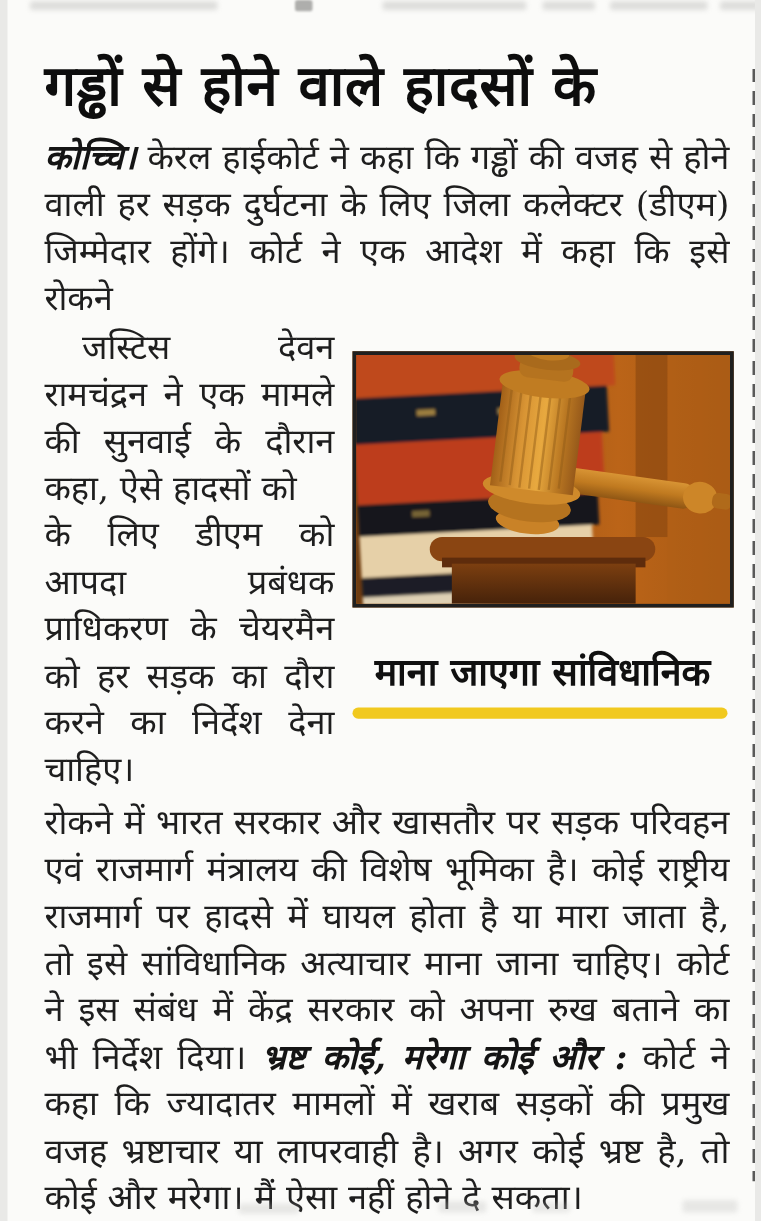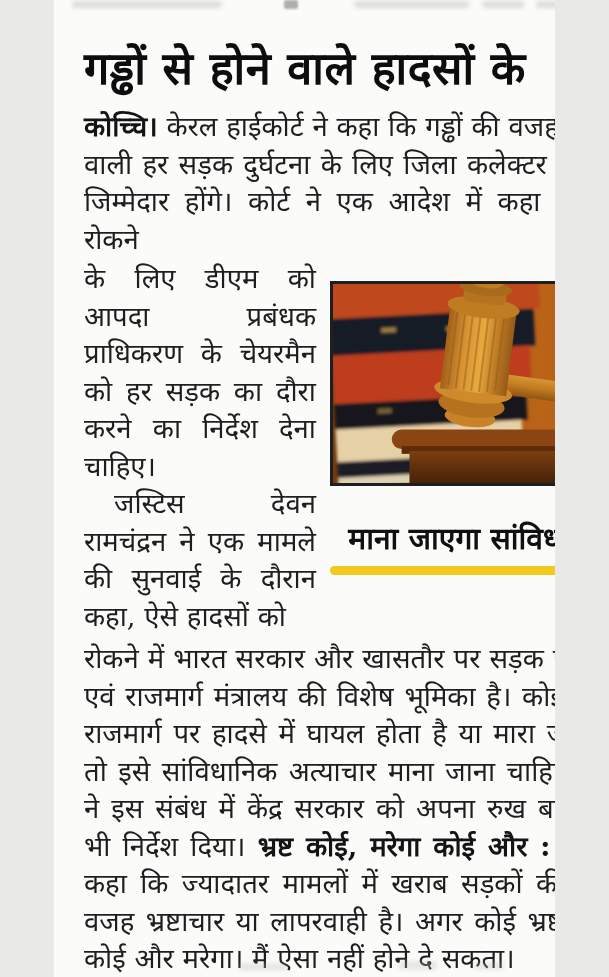--- a/index.html
+++ b/index.html
@@ -1,21 +1,21 @@
 <!DOCTYPE html>
 <html><head>
 <meta charset="utf-8">
 <style>
   * { margin: 0; padding: 0; box-sizing: border-box; }
   html, body { background: #e9e9e7; }
   body { font-family: "DejaVu Serif", "Liberation Serif", serif; }
 
   .page {
     position: relative;
-    width: 501px;
+    width: 598px;
     height: 977px;
     margin: 0 auto;
     background: #fbfbf9;
     overflow: hidden;
     color: #1c1c1c;
   }
 
   
   .top-remnants { position: absolute; top: 0; left: 0; width: 100%; height: 12px; }
   .smudge {
@@ -54,21 +54,21 @@
   }
   h1.headline span { display: block; }
 
   .bodytext {
     font-size: 27.5px;
     line-height: 37.5px;
     text-align: justify;
     color: #1e1e1e;
   }
   .intro { margin-top: 11px; }
-  b.dateline, b.subhead, b.agency { font-weight: bold; color: #141414; }
+  b.dateline, b.subhead, b.agency { font-weight: bold; color: #141414; font-style: italic; }
 
   .two-col {
     display: flex;
     gap: 14px;
     margin-top: 2px;
   }
   .left-col { width: 232px; flex: none; }
   .left-col .para2 { text-indent: 30px; }
 
   .right-col { flex: 1; }
@@ -125,22 +125,22 @@
     <h1 class="headline">
       <span>गड्ढों से होने वाले हादसों के</span>
     </h1>
 
     <p class="bodytext intro"><b class="dateline">कोच्चि।</b>
       <span>केरल हाईकोर्ट ने कहा कि गड्ढों की वजह से होने वाली हर सड़क दुर्घटना के लिए जिला कलेक्टर (डीएम) जिम्मेदार होंगे। कोर्ट ने एक आदेश में कहा कि इसे रोकने</span></p>
 
     <div class="two-col">
 
       <div class="left-col">
+        <p class="bodytext para2">जस्टिस देवन रामचंद्रन ने एक मामले की सुनवाई के दौरान कहा, ऐसे हादसों को</p>
         <p class="bodytext">के लिए डीएम को आपदा प्रबंधक प्राधिकरण के चेयरमैन को हर सड़क का दौरा करने का निर्देश देना चाहिए।</p>
-        <p class="bodytext para2">जस्टिस देवन रामचंद्रन ने एक मामले की सुनवाई के दौरान कहा, ऐसे हादसों को</p>
       </div>
 
       <div class="right-col">
         <figure class="photo-fig">
           <div class="photo-box">
 
             <svg viewBox="0 0 305 205" preserveAspectRatio="none">
               <defs>
                 <linearGradient id="bgGrad" x1="0" y1="0" x2="1" y2="0">
                   <stop offset="0" stop-color="#6e3c10"></stop>

